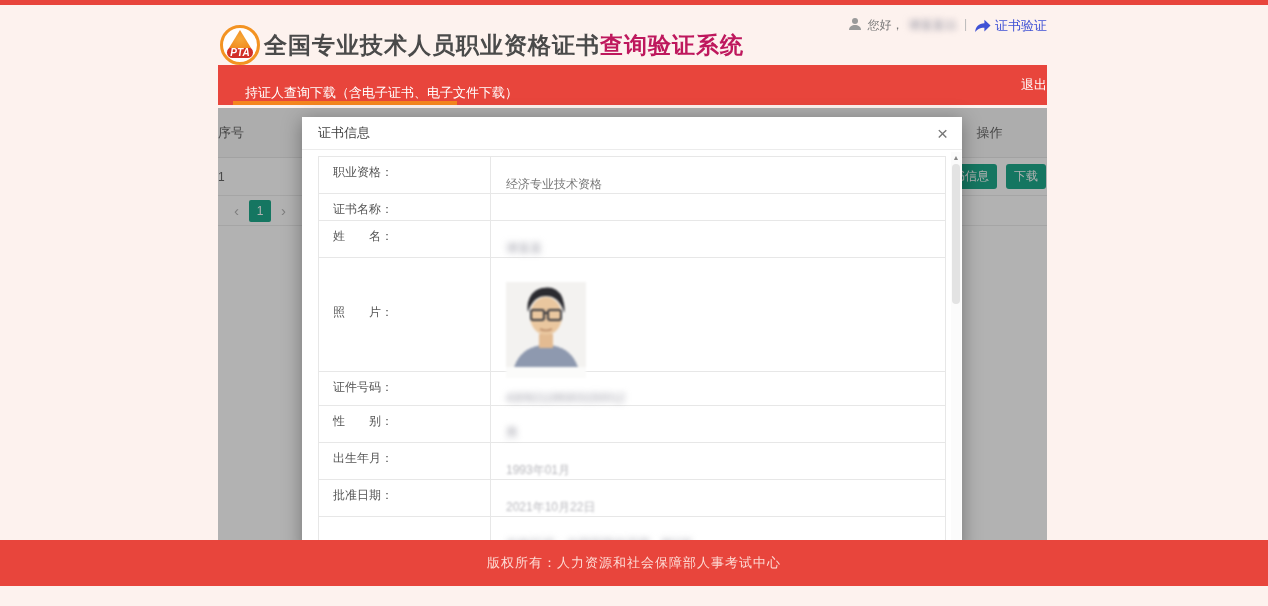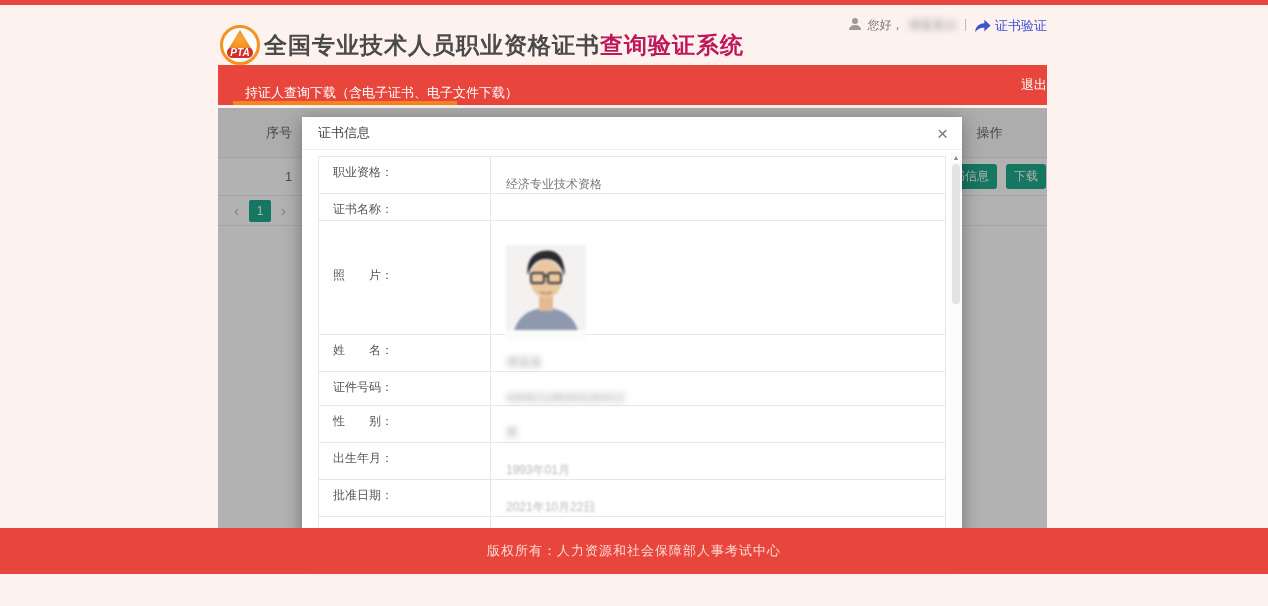--- a/index.html
+++ b/index.html
@@ -38,21 +38,21 @@
              padding:16px 12px 0 27px; color:#fff; font-size:13px; cursor:pointer; }
   .tab-underline { position:absolute; left:15px; bottom:0; width:224px; height:4px;
              background:#f5861f; }
   .nav-logout { color:#fff; font-size:13px; cursor:pointer; }
 
   
   .content { position:absolute; left:218px; top:108px; width:829px; height:450px;
              background:#fff; overflow:hidden; }
   .thead { display:flex; height:50px; background:#f8f8f8; border-bottom:1px solid #e8e8e8;
            align-items:center; font-size:13px; color:#666; }
-  .col-seq { width:74px; text-align:right; }
+  .col-seq { width:74px; text-align:left; }
   .col-mid { flex:1; }
   .col-act { width:115px; text-align:center; }
   .trow { display:flex; height:38px; align-items:center; border-bottom:1px solid #ececec;
           font-size:12px; color:#666; }
   .btn-teal { background:#1fa98c; color:#fff; border:none; font-size:12px; padding:4px 8px;
           border-radius:3px; cursor:pointer; font-family:inherit; }
   .act-btns { display:flex; gap:9px; justify-content:center; }
   .pagrow { display:flex; align-items:center; gap:10px; padding-left:16px; height:30px;
             border-bottom:1px solid #ececec; }
   .pg-arrow { color:#b5b5b5; font-size:15px; cursor:pointer; line-height:1; }
@@ -79,21 +79,21 @@
   .irow { display:flex; border-bottom:1px solid #e7e7e7; min-height:27px; align-items:stretch; }
   .irow:last-child { border-bottom:none; }
   .ilabel { width:172px; border-right:1px solid #e7e7e7; color:#555; padding:7px 12px 0 14px; }
   .ivalue { flex:1; color:#777; padding:7px 0 0 15px;margin-top:12px; }
   .redact { filter:blur(3px); color:#9a9aa5; }
   .redact-lite { filter:blur(1.1px); color:#b7b7bc; }
   .photo-cell { padding:12px 0 10px 15px; }
   .photo { width:80px; height:96px; display:block; filter:blur(1.2px); }
 
   
-  .footer { position:absolute; left:0; top:528px; width:1268px; height:46px; background:#e8453c;
+  .footer { position:absolute; left:0; top:540px; width:1268px; height:46px; background:#e8453c;
             display:flex; align-items:center; justify-content:center; }
   .footer span { color:rgba(255,235,230,0.9); font-size:13px; letter-spacing:1px; }
 </style>
 </head>
 <body>
 
 <div class="topbar"></div>
 
 <header class="site-header">
   <div class="brand">
@@ -156,20 +156,24 @@
     <span class="modal-close">×</span>
   </div>
   <div class="modal-body">
     <div class="info-table">
       <div class="irow">
         <div class="ilabel">职业资格：</div>
         <div class="ivalue">经济专业技术资格</div>
       </div>
       <div class="irow">
         <div class="ilabel">证书名称：</div>
+      </div>
+      <div class="irow">
+        <div class="ilabel">姓　　名：</div>
+        <div class="ivalue"><span class="redact">谭某某</span></div>
       </div>
       <div class="irow" style="height:114px;">
         <div class="ilabel" style="padding-top:46px;">照　　片：</div>
         <div class="ivalue photo-cell">
           <svg class="photo" viewBox="0 0 80 96">
             <rect x="0" y="0" width="80" height="96" fill="#f3f2f0"></rect>
             <path d="M6,96 C9,72 22,64 40,63 C58,64 71,72 74,96 Z" fill="#8e99af"></path>
             <path d="M6,96 C9,72 22,64 40,63 C58,64 71,72 74,96 Z" fill="none" stroke="#7d88a0" stroke-width="0.6" stroke-dasharray="2 2"></path>
             <rect x="33" y="52" width="14" height="14" fill="#e3bb92"></rect>
             <ellipse cx="40" cy="34" rx="16" ry="19" fill="#eac79f"></ellipse>
@@ -177,24 +181,20 @@
             <path d="M22,30 Q20,20 26,12 Q34,4 46,6 Q56,9 58,22 Q59,28 58,31 Q56,16 44,13 Q30,10 24,22 Z" fill="#2b2b30"></path>
             <rect x="25" y="28" width="13" height="10" rx="2" fill="none" stroke="#3a3a3f" stroke-width="2"></rect>
             <rect x="42" y="28" width="13" height="10" rx="2" fill="none" stroke="#3a3a3f" stroke-width="2"></rect>
             <line x1="38" y1="31" x2="42" y2="31" stroke="#3a3a3f" stroke-width="2"></line>
             <path d="M34,47 Q40,50 46,47" stroke="#b98a68" stroke-width="1.5" fill="none"></path>
             <rect x="0" y="85" width="80" height="11" fill="#fbfbfa"></rect>
           </svg>
         </div>
       </div>
       <div class="irow">
-        <div class="ilabel">姓　　名：</div>
-        <div class="ivalue"><span class="redact">谭某某</span></div>
-      </div>
-      <div class="irow">
         <div class="ilabel">证件号码：</div>
         <div class="ivalue"><span class="redact">430921199303150012</span></div>
       </div>
       <div class="irow">
         <div class="ilabel">性　　别：</div>
         <div class="ivalue"><span class="redact">男</span></div>
       </div>
       <div class="irow">
         <div class="ilabel">出生年月：</div>
         <div class="ivalue"><span class="redact-lite">1993年01月</span></div>

